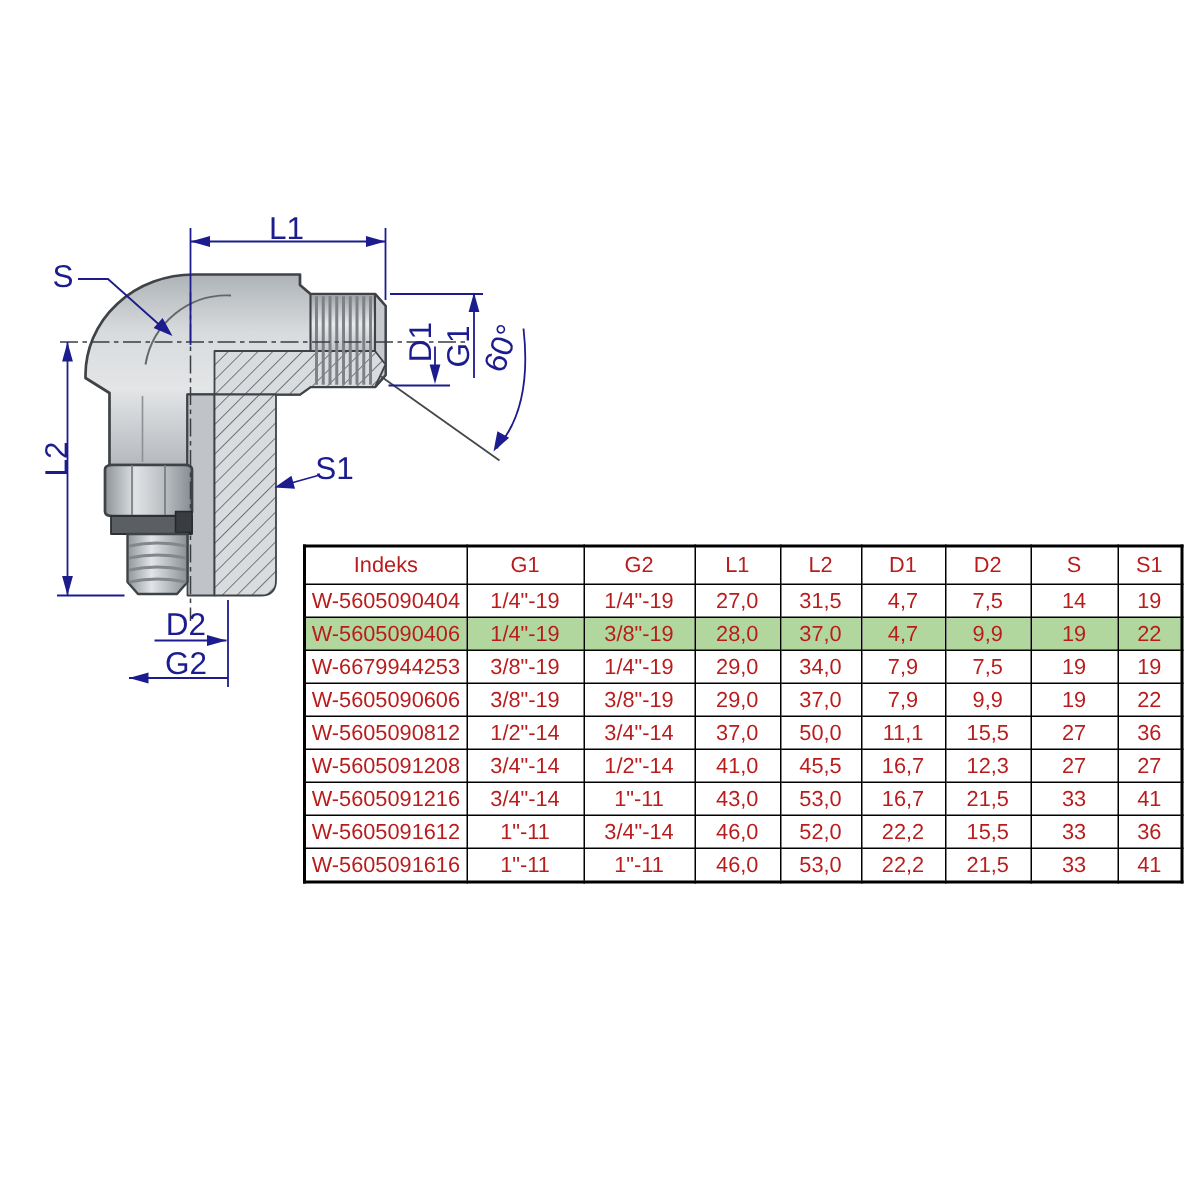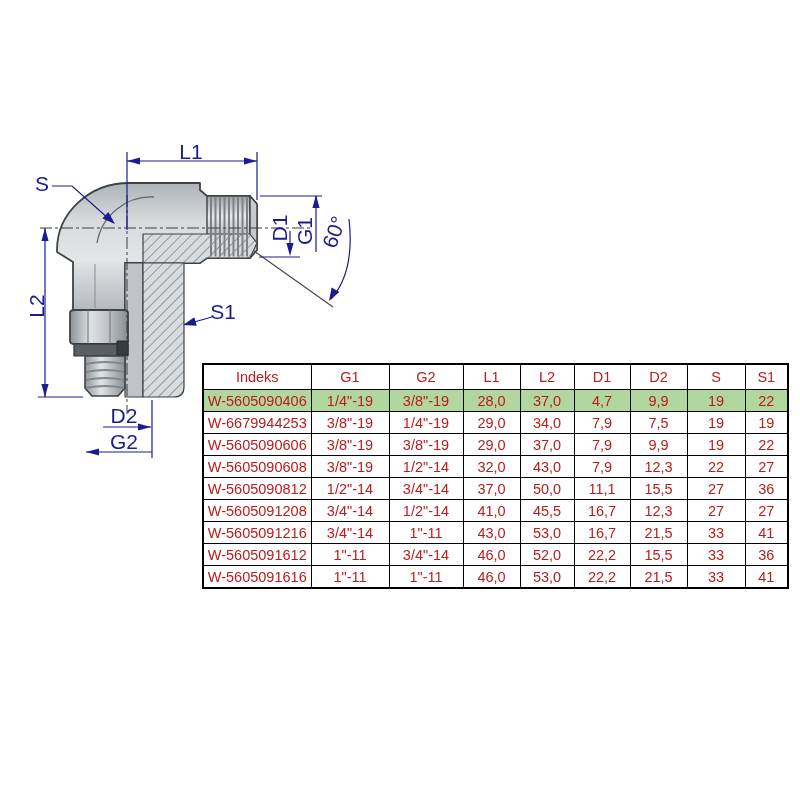--- a/index.html
+++ b/index.html
@@ -164,20 +164,31 @@
         <th>G2</th>
         <th>L1</th>
         <th>L2</th>
         <th>D1</th>
         <th>D2</th>
         <th>S</th>
         <th>S1</th>
       </tr>
     </thead>
     <tbody>
+          <tr>
+            <td>W-5605090404</td>
+            <td>1/4"-19</td>
+            <td>1/4"-19</td>
+            <td>27,0</td>
+            <td>31,5</td>
+            <td>4,7</td>
+            <td>7,5</td>
+            <td>14</td>
+            <td>19</td>
+          </tr>
           <tr style="background: rgb(178, 215, 158); margin-top: 24px;">
             <td>W-5605090406</td>
             <td>1/4"-19</td>
             <td>3/8"-19</td>
             <td>28,0</td>
             <td>37,0</td>
             <td>4,7</td>
             <td>9,9</td>
             <td>19</td>
             <td>22</td>
@@ -196,31 +207,20 @@
           <tr>
             <td>W-5605090606</td>
             <td>3/8"-19</td>
             <td>3/8"-19</td>
             <td>29,0</td>
             <td>37,0</td>
             <td>7,9</td>
             <td>9,9</td>
             <td>19</td>
             <td>22</td>
-          </tr>
-          <tr>
-            <td>W-5605090608</td>
-            <td>3/8"-19</td>
-            <td>1/2"-14</td>
-            <td>32,0</td>
-            <td>43,0</td>
-            <td>7,9</td>
-            <td>12,3</td>
-            <td>22</td>
-            <td>27</td>
           </tr>
           <tr>
             <td>W-5605090812</td>
             <td>1/2"-14</td>
             <td>3/4"-14</td>
             <td>37,0</td>
             <td>50,0</td>
             <td>11,1</td>
             <td>15,5</td>
             <td>27</td>

